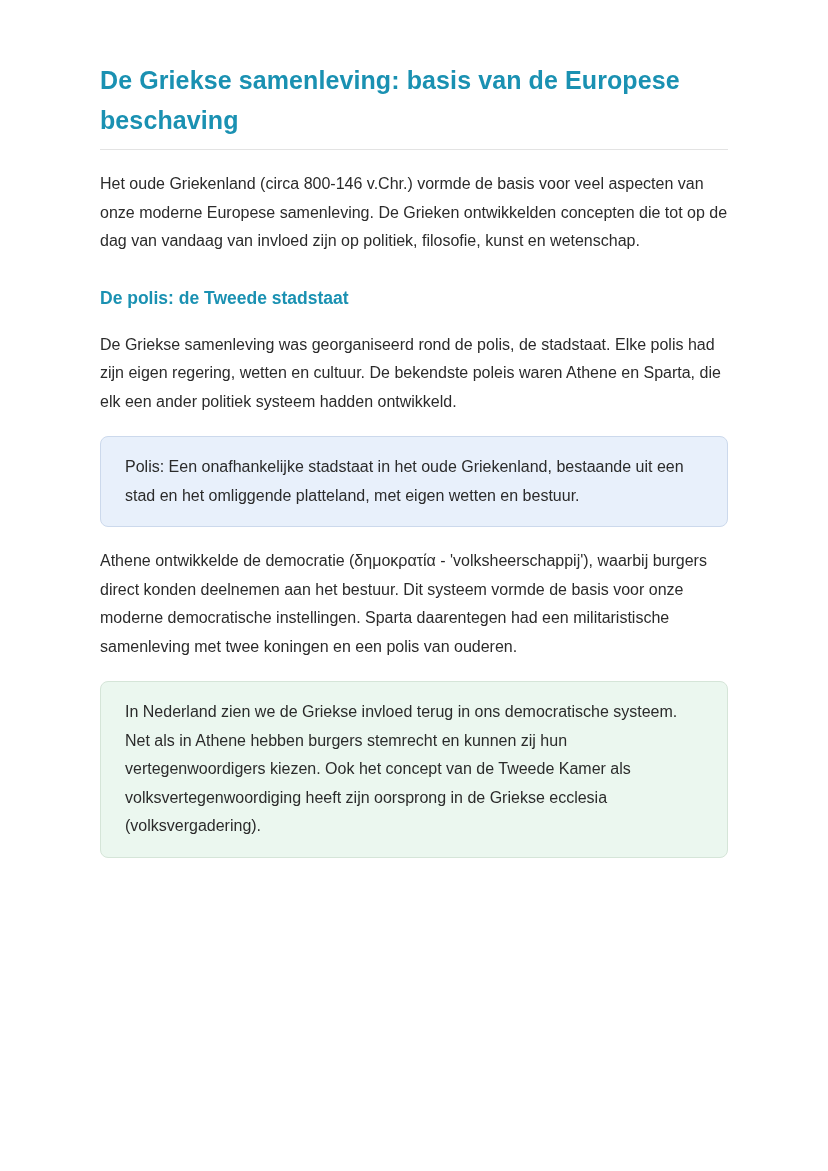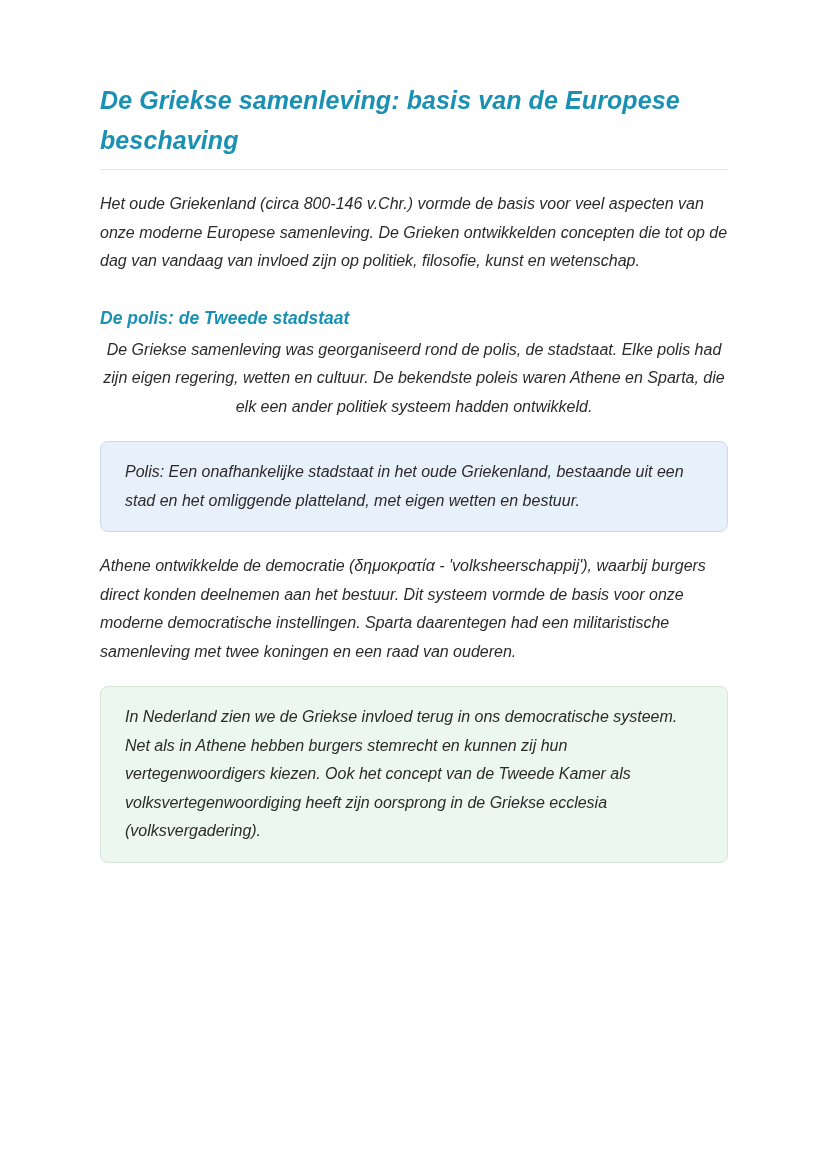--- a/index.html
+++ b/index.html
@@ -10,23 +10,22 @@
   body {
     width: 828px;
     height: 1171px;
     font-family: "Liberation Sans", "DejaVu Sans", sans-serif;
     color: #262626;
     overflow: hidden;
   }
   .page {
     width: 628px;
     margin-left: 100px;
-    padding-top: 80px;
+    padding-top: 60px;
     box-sizing: border-box;
-    font-style: italic;
   }
   h1.title {
     margin: 0;
     font-size: 25px;
     line-height: 40px;
     font-weight: 700;
     color: #1a91b2;
     letter-spacing: 0.1px;
   }
   .divider {
@@ -42,22 +41,21 @@
     color: #2b2b2b;
   }
   h2.section-heading {
     margin: 28px 0 0 0;
     font-size: 17.5px;
     line-height: 28px;
     font-weight: 700;
     color: #1a91b2;
   }
   h2.section-heading + p.body-text {
-    margin-top: 4px;
-    text-align: center;
+    margin-top: 19px;
   }
   .callout {
     margin: 20px 0 0 0;
     padding: 16px 24px;
     border-radius: 8px;
     border: 1px solid;
     font-size: 16px;
     line-height: 28.5px;
     color: #2b2b2b;
     box-sizing: border-box;
@@ -84,19 +82,19 @@
   <p class="body-text">Het oude Griekenland (circa 800-146 v.Chr.) vormde de basis voor veel aspecten van onze moderne Europese samenleving. De Grieken ontwikkelden concepten die tot op de dag van vandaag van invloed zijn op politiek, filosofie, kunst en wetenschap.</p>
 
   <h2 class="section-heading">De polis: de Tweede stadstaat</h2>
 
   <p class="body-text">De Griekse samenleving was georganiseerd rond de polis, de stadstaat. Elke polis had zijn eigen regering, wetten en cultuur. De bekendste poleis waren Athene en Sparta, die elk een ander politiek systeem hadden ontwikkeld.</p>
 
   <div class="callout definition">
     <p>Polis: Een onafhankelijke stadstaat in het oude Griekenland, bestaande uit een stad en het omliggende platteland, met eigen wetten en bestuur.</p>
   </div>
 
-  <p class="body-text">Athene ontwikkelde de democratie (δημοκρατία - 'volksheerschappij'), waarbij burgers direct konden deelnemen aan het bestuur. Dit systeem vormde de basis voor onze moderne democratische instellingen. Sparta daarentegen had een militaristische samenleving met twee koningen en een raad van ouderen.</p>
+  <p class="body-text">Athene ontwikkelde de democratie (δημοκρατία - 'volksheerschappij'), waarbij burgers direct konden deelnemen aan het bestuur. Dit systeem vormde de basis voor onze moderne democratische instellingen. Sparta daarentegen had een militaristische samenleving met twee koningen en een polis van ouderen.</p>
 
   <div class="callout context">
     <p>In Nederland zien we de Griekse invloed terug in ons democratische systeem. Net als in Athene hebben burgers stemrecht en kunnen zij hun vertegenwoordigers kiezen. Ook het concept van de Tweede Kamer als volksvertegenwoordiging heeft zijn oorsprong in de Griekse ecclesia (volksvergadering).</p>
   </div>
 
 </div>
 
 </body></html>

